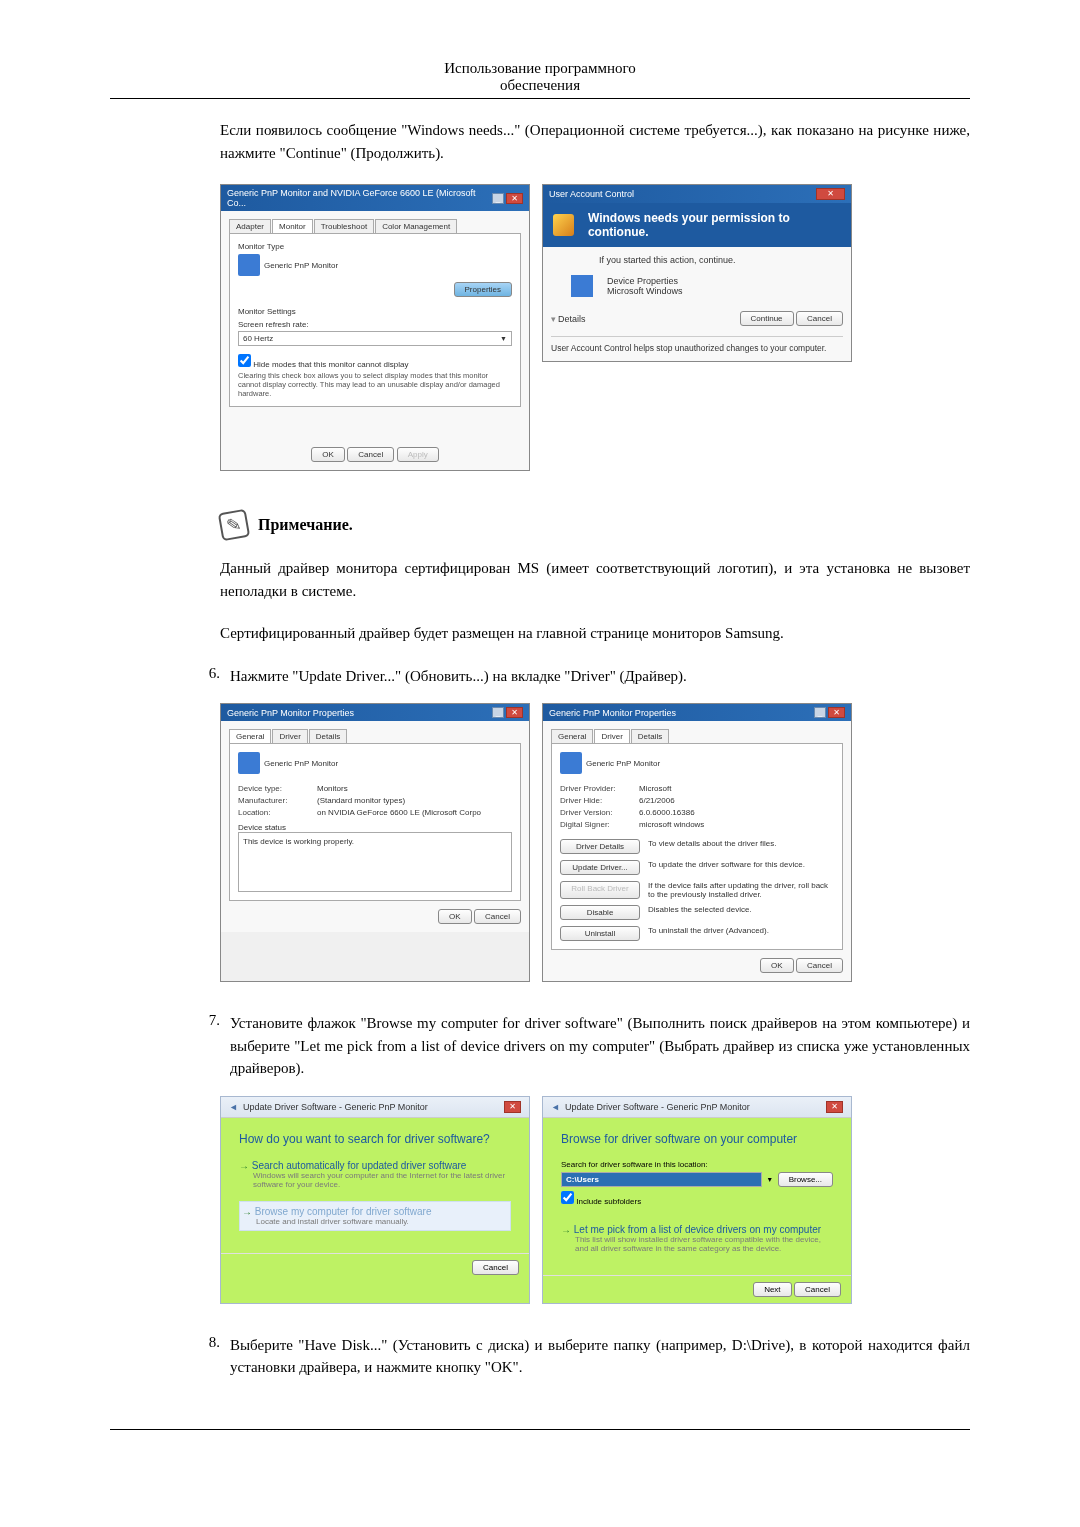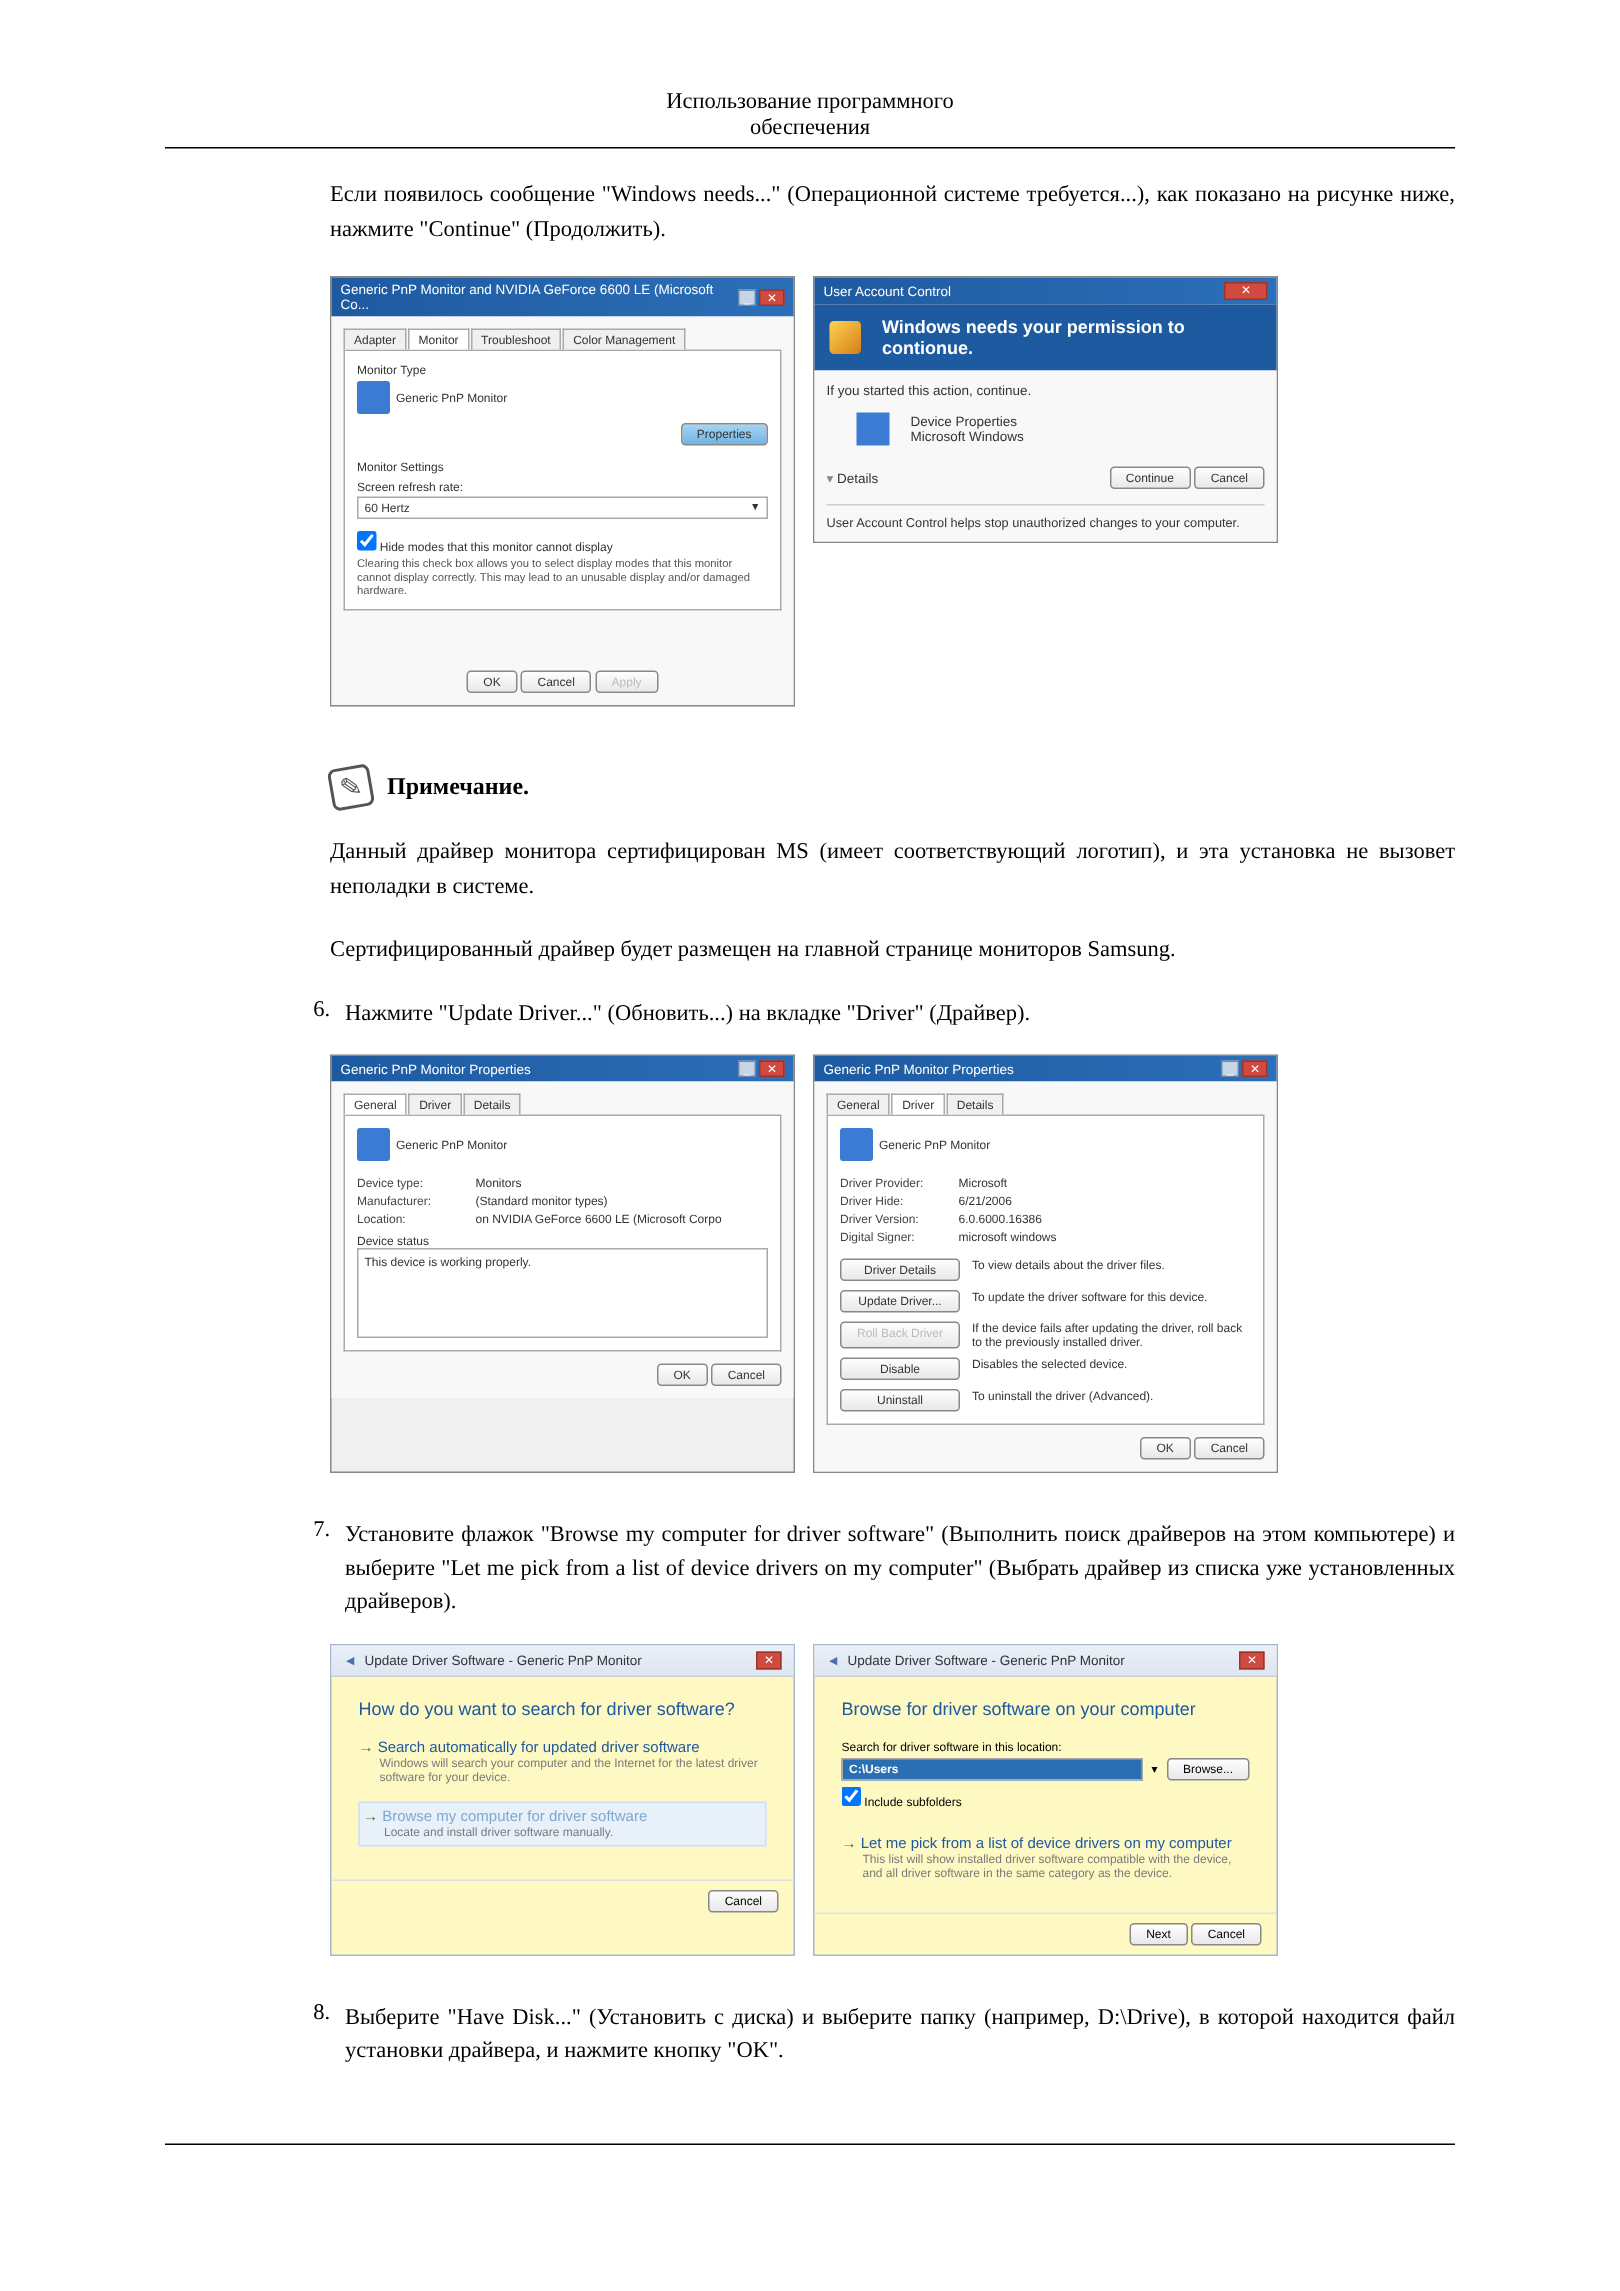--- a/index.html
+++ b/index.html
@@ -138,21 +138,21 @@
     .uac-row { display: flex; align-items: center; gap: 10px; }
     .device-status {
       border: 1px solid #aaa;
       background: #fff;
       padding: 4px;
       font-size: 8px;
       height: 60px;
       overflow-y: auto;
     }
     .browse-wiz {
-      background: #fef9c3;
+      background: #bef264;
       border: 1px solid #a8b8d0;
       font-family: "Segoe UI", Tahoma, sans-serif;
       font-size: 9px;
     }
     .wiz-title {
       background: linear-gradient(#eaf0f8, #dce5f0);
       padding: 4px 8px;
       display: flex;
       justify-content: space-between;
       align-items: center;
@@ -221,21 +221,21 @@
   <div class="win-window" style="width:310px;align-self:flex-start;">
     <div class="titlebar">
       <span>User Account Control</span>
       <span class="win-close" style="padding:0 10px;">✕</span>
     </div>
     <div style="background:#1e5aa0;padding:8px 10px;" class="uac-row">
       <span class="icon-box icon-shield"></span>
       <span class="uac-big">Windows needs your permission to contionue.</span>
     </div>
     <div class="win-body">
-      <div style="font-size:9px;margin-bottom:10px;">If you started this action, continue.</div>
+      <div style="font-size:9px;margin-bottom:10px;margin-left:48px;">If you started this action, continue.</div>
       <div class="uac-row" style="margin-left:20px;margin-bottom:14px;">
         <span class="icon-box" style="background:#3b7bd4;"></span>
         <div>
           <div style="font-size:9px;">Device Properties</div>
           <div style="font-size:9px;">Microsoft Windows</div>
         </div>
       </div>
       <div style="display:flex;justify-content:space-between;align-items:center;">
         <span style="font-size:9px;">
           <span style="color:#888;">▾</span>

